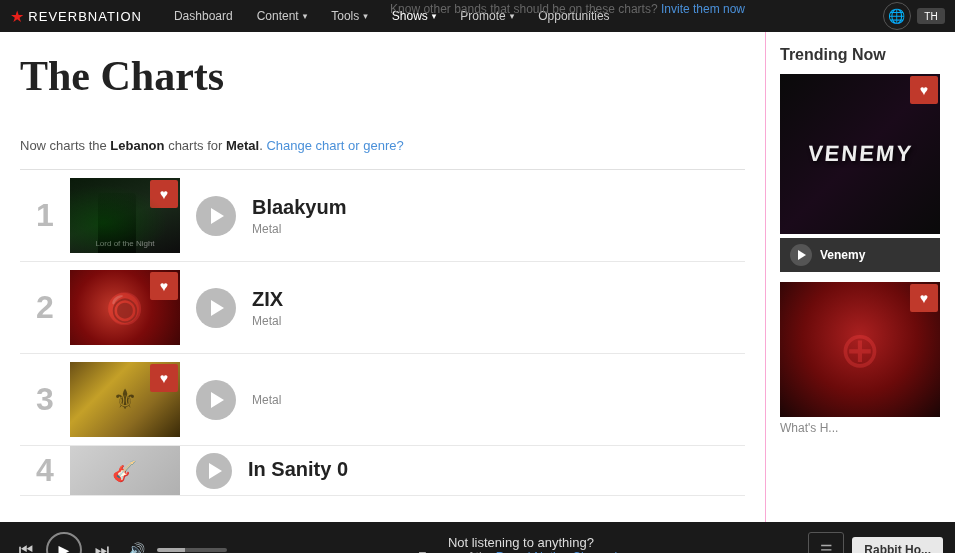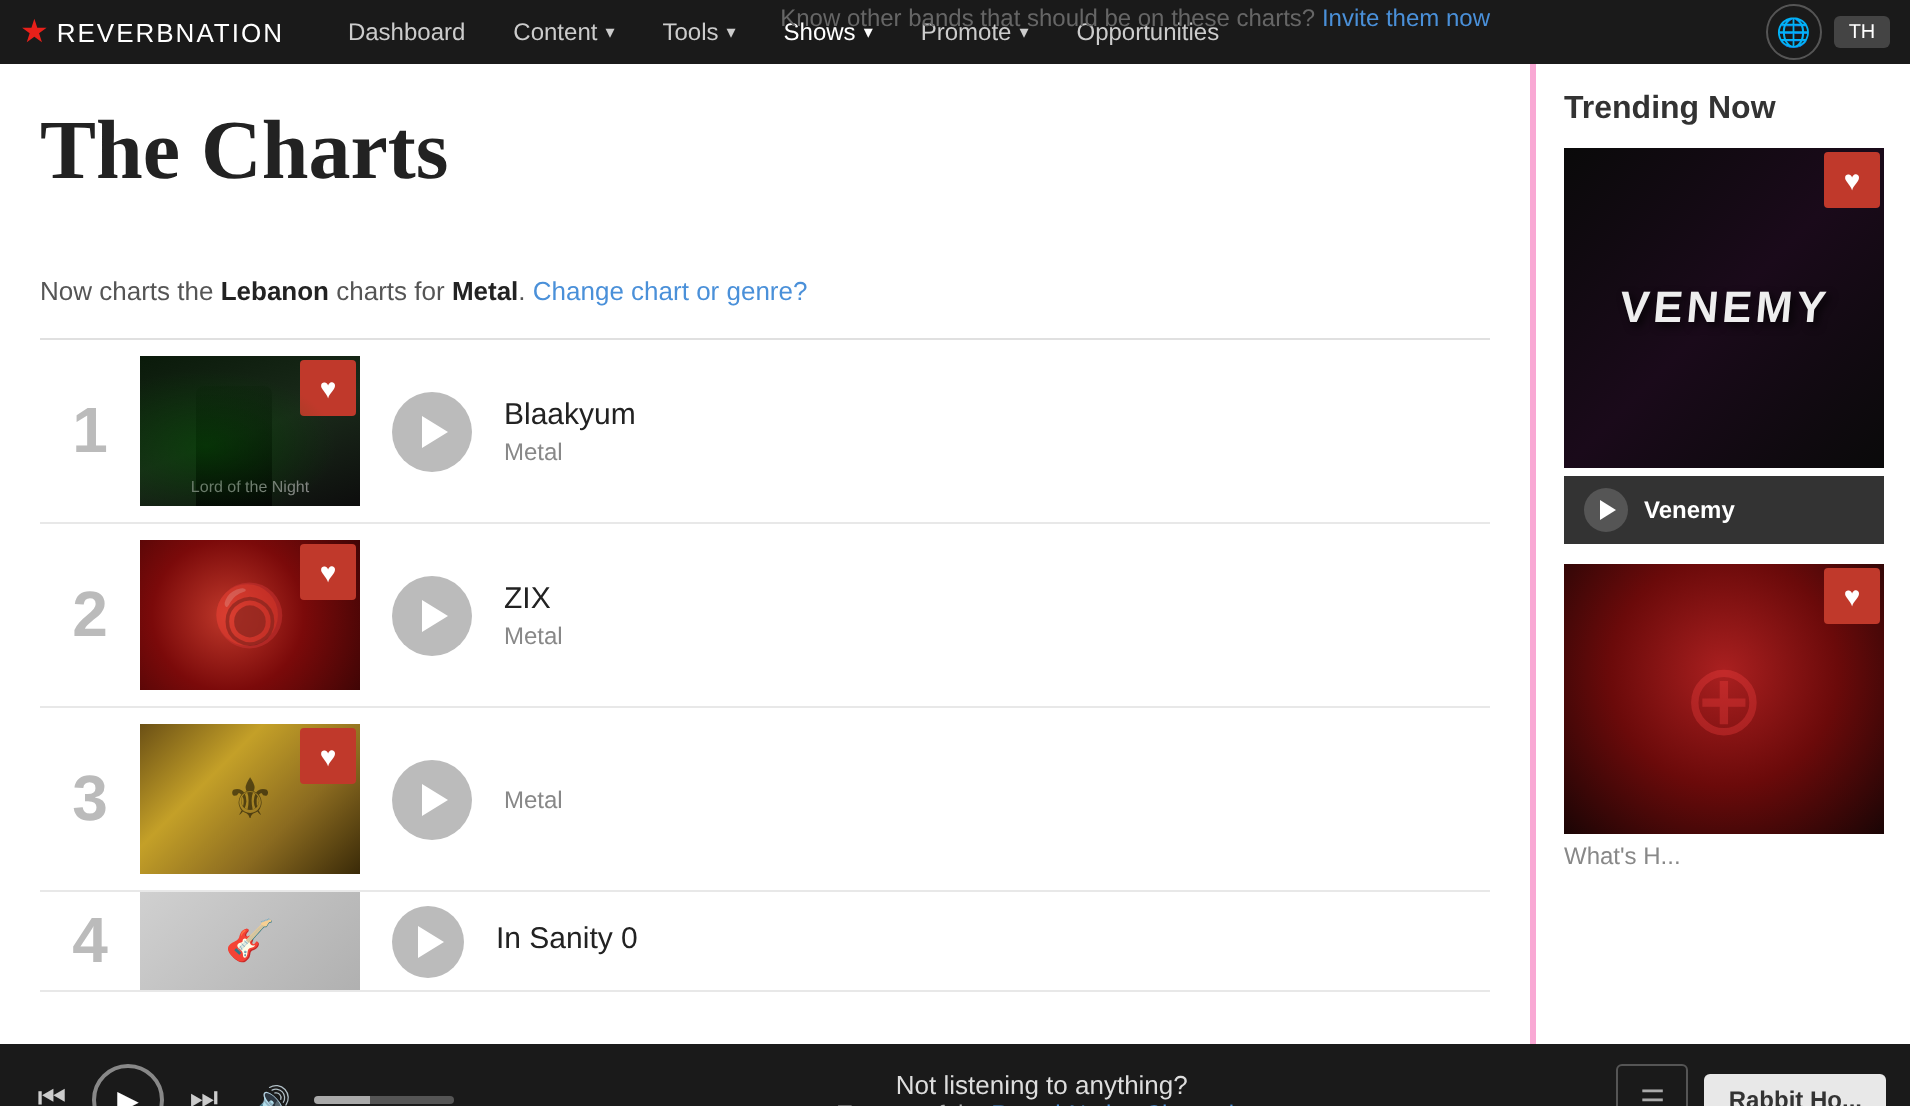--- a/index.html
+++ b/index.html
@@ -150,22 +150,22 @@
     }
     .play-btn .triangle {
       width: 0; height: 0;
       border-top: 8px solid transparent;
       border-bottom: 8px solid transparent;
       border-left: 13px solid white;
       margin-left: 2px;
     }
     .chart-info { flex: 1; }
     .chart-name {
-      font-size: 15px;
-      font-weight: normal;
+      font-size: 20px;
+      font-weight: bold;
       color: #222;
       margin-bottom: 3px;
     }
     .chart-genre {
       font-size: 12px;
       color: #888;
     }
 
     
     .art-1 { background: linear-gradient(135deg, #1a1a2e 0%, #2d4a1e 50%, #1a1a1a 100%); }
@@ -173,21 +173,21 @@
     .art-3 { background: linear-gradient(135deg, #8b7536 0%, #c4a028 50%, #5a4a1a 100%); }
 
     
     .art-1::after { content: ''; position: absolute; inset: 0; background: radial-gradient(ellipse at 30% 60%, rgba(0,80,0,0.5) 0%, transparent 60%); }
     .art-2::after { content: '🔴'; position: absolute; top: 50%; left: 50%; transform: translate(-50%,-50%); font-size: 30px; opacity: 0.5; }
 
     
     .sidebar {
       width: 190px;
       background: white;
-      border-left: 3px solid #f9a8d4;
+      border-left: 1px solid #f9a8d4;
       padding: 14px;
       flex-shrink: 0;
     }
     .sidebar-title {
       font-size: 16px;
       font-weight: bold;
       color: #333;
       margin-bottom: 10px;
     }
     .trending-art {

